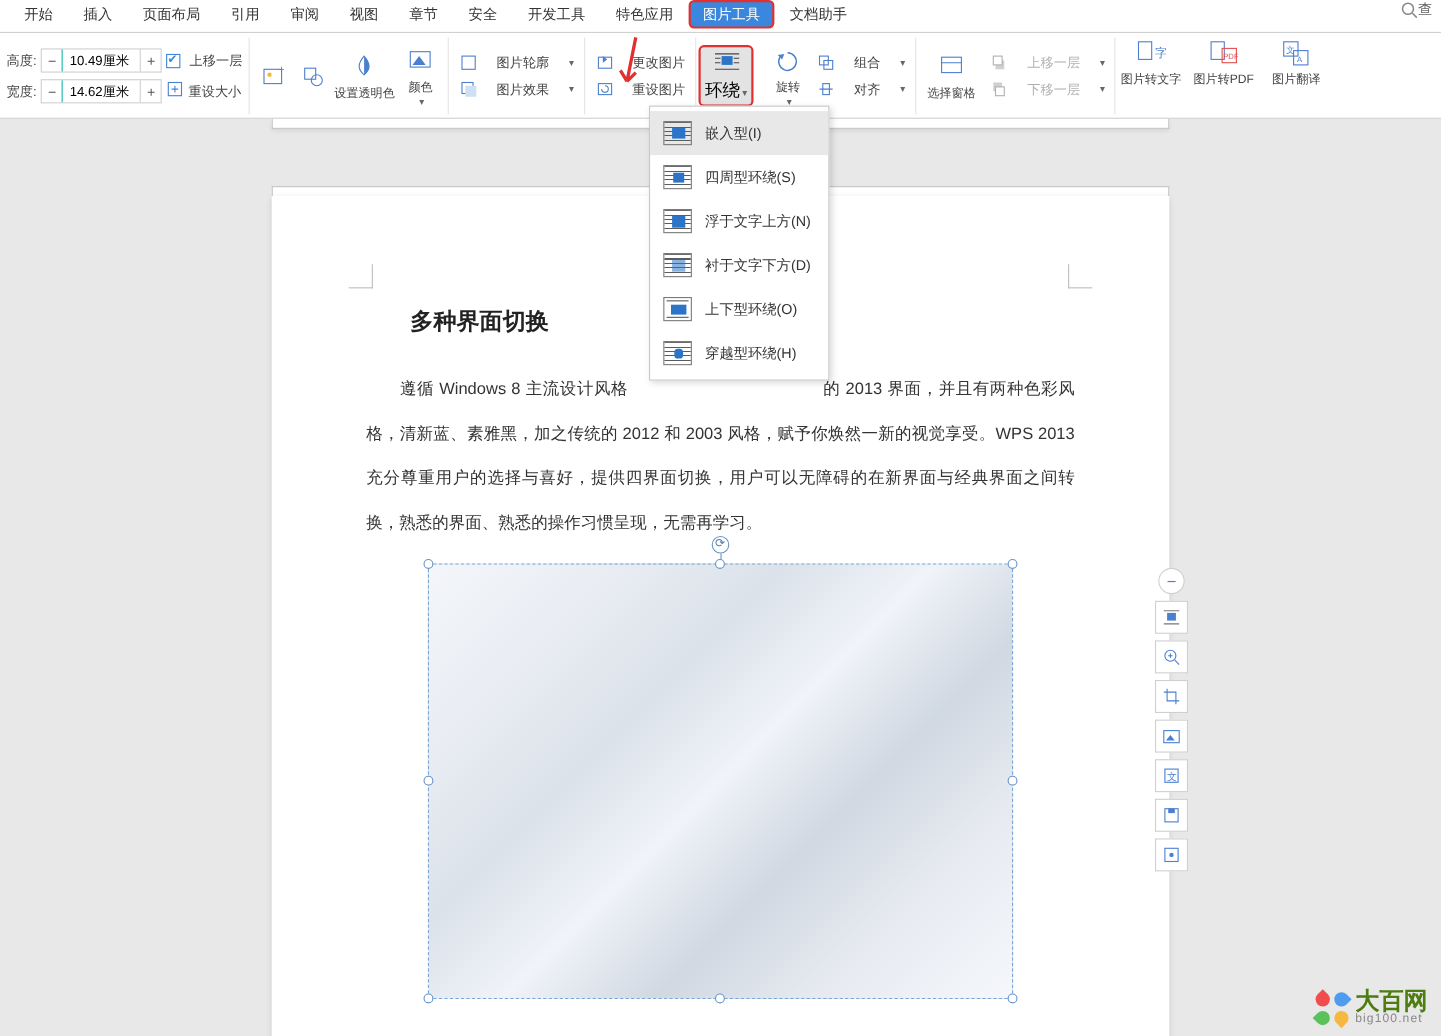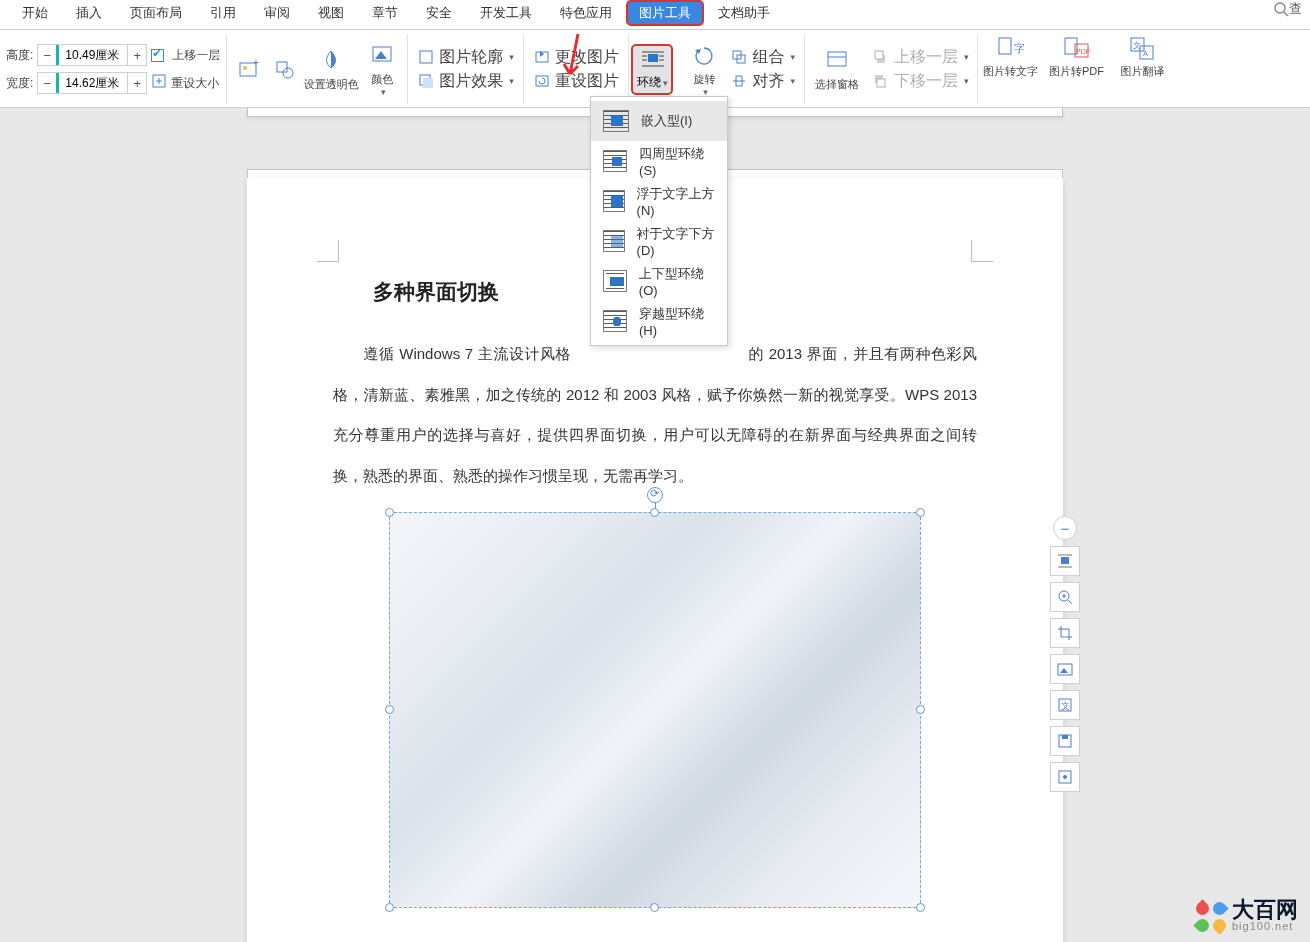--- a/index.html
+++ b/index.html
@@ -13,38 +13,38 @@
 .ribbon-tabs .search { margin-left: auto; display: flex; align-items: center; font-size: 13px; color: #666; }
 
 
 .toolbar { display: flex; align-items: flex-start; height: 78px; padding: 4px 0; background: #fff; border-bottom: 1px solid #d0d0d0; position: relative; }
 .group { display: flex; flex-direction: column; justify-content: center; padding: 0 6px; height: 70px; border-right: 1px solid #e4e4e4; }
 .group.noborder { border-right: none; }
 .row { display: flex; align-items: center; height: 28px; gap: 4px; }
 .lbl { font-size: 12px; color: #444; }
 .numbox { display: flex; align-items: center; border: 1px solid #cfcfcf; height: 22px; }
 .numbox .minus, .numbox .plus { width: 18px; text-align: center; font-size: 13px; color: #555; cursor: pointer; }
-.numbox .val { width: 72px; text-align: left; padding: 0 6px; font-size: 12px; border-left: 3px solid #14b8a6; border-right: 1px solid #cfcfcf; height: 100%; line-height: 20px; }
+.numbox .val { width: 72px; text-align: left; padding: 0 6px; font-size: 12px; border-left: 1px solid #14b8a6; border-right: 1px solid #cfcfcf; height: 100%; line-height: 20px; }
 .chk { width: 13px; height: 13px; border: 1px solid #3a87dd; position: relative; margin-right: 4px; }
 .chk::after { content: "✔"; position: absolute; top: -3px; left: 0; font-size: 11px; color: #3a87dd; }
 .iconbtn { display: flex; flex-direction: column; align-items: center; width: 52px; cursor: pointer; }
 .iconbtn .ic { width: 28px; height: 28px; display: flex; align-items: center; justify-content: center; }
 .iconbtn .txt { font-size: 11px; color: #444; margin-top: 2px; white-space: nowrap; }
-.smallbtn { display: flex; align-items: center; height: 24px; gap: 4px; font-size: 16px; color: #444; cursor: pointer; padding: 0 3px; }
+.smallbtn { display: flex; align-items: center; height: 24px; gap: 16px; font-size: 12px; color: #444; cursor: pointer; padding: 0 3px; }
 .smallbtn.disabled { color: #b0b0b0; }
 .smallbtn .sic { width: 18px; height: 18px; display: flex; align-items: center; justify-content: center; }
 .dd::after { content: "▾"; font-size: 9px; margin-left: 2px; color: #666; }
 
 
 .wrap-btn { border: 2px solid #e03030; border-radius: 5px; background: #e3e3e3; padding: 2px 4px; }
 .wrap-btn .row { height: auto; }
 .arrow-red { position: absolute; left: 556px; top: 2px; width: 30px; height: 46px; pointer-events: none; z-index: 5; }
 
 
-.wrap-menu { position: absolute; left: 590px; top: 96px; width: 138px; background: #fff; border: 1px solid #c8c8c8; box-shadow: 2px 2px 6px rgba(0,0,0,0.15); z-index: 20; padding: 4px 0; }
+.wrap-menu { position: absolute; left: 590px; top: 96px; width: 164px; background: #fff; border: 1px solid #c8c8c8; box-shadow: 2px 2px 6px rgba(0,0,0,0.15); z-index: 20; padding: 4px 0; }
 .wrap-menu .item { display: flex; align-items: center; height: 40px; padding: 0 12px; gap: 12px; font-size: 13px; color: #333; cursor: pointer; }
 .wrap-menu .item.sel { background: #e8e8e8; }
 .wrap-menu .mi { width: 26px; height: 22px; border: 1px solid #7a7a7a; position: relative; background: repeating-linear-gradient(to bottom, #5b5b5b 0, #5b5b5b 1px, transparent 1px, transparent 4px); }
 .wrap-menu .mi .dot { position: absolute; background: #2b74c7; }
 
 
 .docarea { background: #e8e8e8; height: 834px; overflow: auto; position: relative; }
 .pagegap { height: 70px; background: #e8e8e8; position: relative; }
 .pagegap::before, .pagegap::after { content:""; position:absolute; left:247px; right:247px; height:8px; background:#fff; border:1px solid #c4c4c4; }
 .pagegap::before { top: 0; border-top: none; box-shadow: 0 2px 4px rgba(0,0,0,0.08);}
@@ -68,21 +68,21 @@
 
 .sidetools { position: absolute; right: 228px; top: 408px; width: 32px; display: flex; flex-direction: column; gap: 6px; }
 .sidetools .st { width: 30px; height: 30px; border: 1px solid #cfcfcf; background: #fff; display: flex; align-items: center; justify-content: center; font-size: 14px; color: #4b7fcf; cursor: pointer; }
 .sidetools .st.round { border-radius: 50%; width:24px; height:24px; margin-left:3px; font-size:15px;}
 
 
 .watermark { position: absolute; right: 12px; bottom: 10px; display: flex; align-items: flex-end; gap: 6px; }
 .wm-logo { width: 30px; height: 30px; position: relative; }
 .wm-logo span { position:absolute; width:13px; height:13px; border-radius:0 50% 50% 50%; }
 .wm-txt { display:flex; flex-direction:column; line-height:1; }
-.wm-txt .big{ font-size:22px; font-weight:bold; color:#0f172a;}
+.wm-txt .big{ font-size:22px; font-weight:bold; color:#4d7c0f;}
 .wm-txt .small{ font-size:11px; color:#888; letter-spacing:1px;}
 </style>
 </head>
 <body>
 
 <div class="ribbon-tabs">
   <div class="tab">开始</div>
   <div class="tab">插入</div>
   <div class="tab">页面布局</div>
   <div class="tab">引用</div>
@@ -218,21 +218,21 @@
       <div class="row" style="flex-direction:column;gap:0">
         <span class="ic"><svg width="26" height="22">
               <rect x="9" y="6" width="10" height="8" fill="#2b74c7"></rect>
               <line x1="3" y1="4" x2="25" y2="4" stroke="#444"></line>
               <line x1="3" y1="8" x2="8" y2="8" stroke="#444"></line>
               <line x1="20" y1="8" x2="25" y2="8" stroke="#444"></line>
               <line x1="3" y1="12" x2="8" y2="12" stroke="#444"></line>
               <line x1="20" y1="12" x2="25" y2="12" stroke="#444"></line>
               <line x1="3" y1="18" x2="25" y2="18" stroke="#444"></line>
             </svg></span>
-        <span class="txt dd" style="font-size:12px">环绕</span>
+        <span class="txt dd" style="font-size:16px">环绕</span>
       </div>
     </div>
   </div>
 
   <div class="group" style="flex-direction:row;align-items:center;gap:4px">
     <div class="iconbtn dd" style="width:38px">
       <span class="ic">
           <svg width="24" height="24">
             <path d="M12 4a8 8 0 1 1-7 4" stroke="#4b7fcf" fill="none" stroke-width="1.3"></path>
             <polygon points="3,6 7,10 9,5" fill="#4b7fcf"></polygon>
@@ -369,21 +369,21 @@
     </div>
 </div>
 
 <div class="docarea">
   <div class="pagegap"></div>
   <div class="page">
     <span class="corner tl"></span>
     <span class="corner tr"></span>
     <div class="doc-title">多种界面切换</div>
     <div class="doc-para">
-      <span class="indent"></span><span>遵循  Windows 7  主流设计风格</span>
+      <span class="indent"></span><span>遵循  Windows 8  主流设计风格</span>
       <span style="display:inline-block;width:168px"></span>
       <span>的 2013 界面，并且有两种色彩风格，清新蓝、素雅黑，加之传统的 2012 和 2003 风格，赋予你焕然一新的视觉享受。WPS 2013 充分尊重用户的选择与喜好，提供四界面切换，用户可以无障碍的在新界面与经典界面之间转换，熟悉的界面、熟悉的操作习惯呈现，无需再学习。</span>
     </div>
     <div class="sel-img">
       <span class="rot"></span>
       <span class="handle h-tl"></span>
       <span class="handle h-tm"></span>
       <span class="handle h-tr"></span>
       <span class="handle h-ml"></span>
       <span class="handle h-mr"></span>

